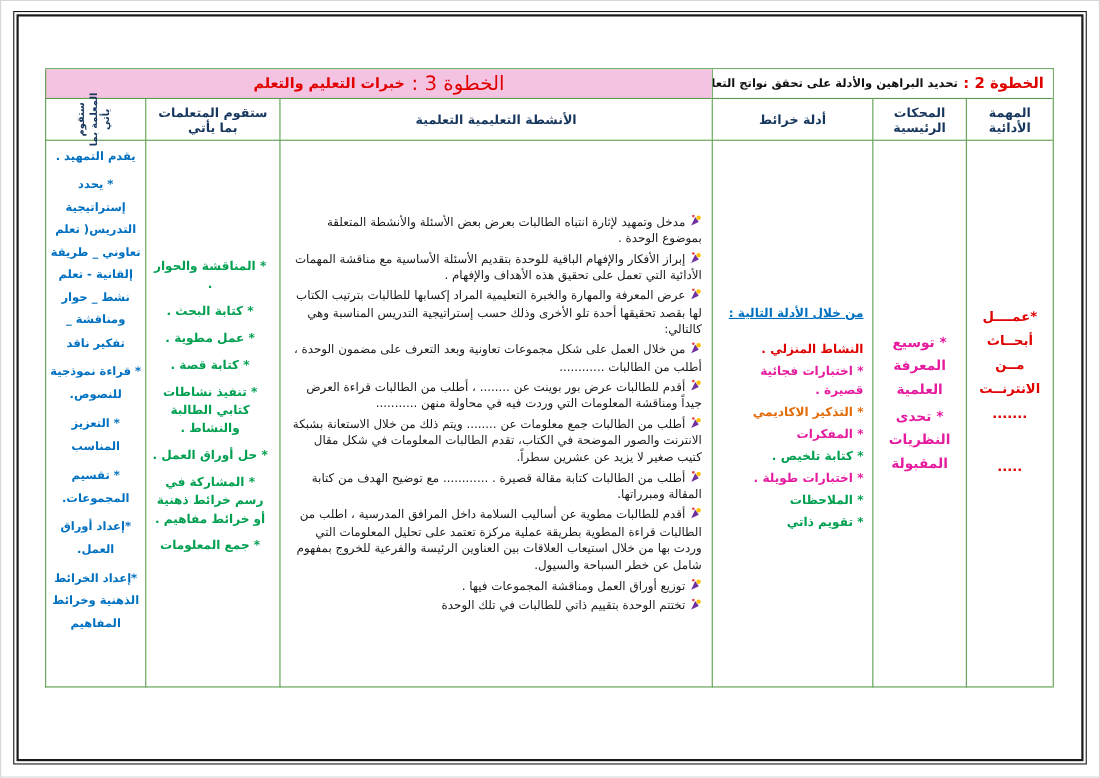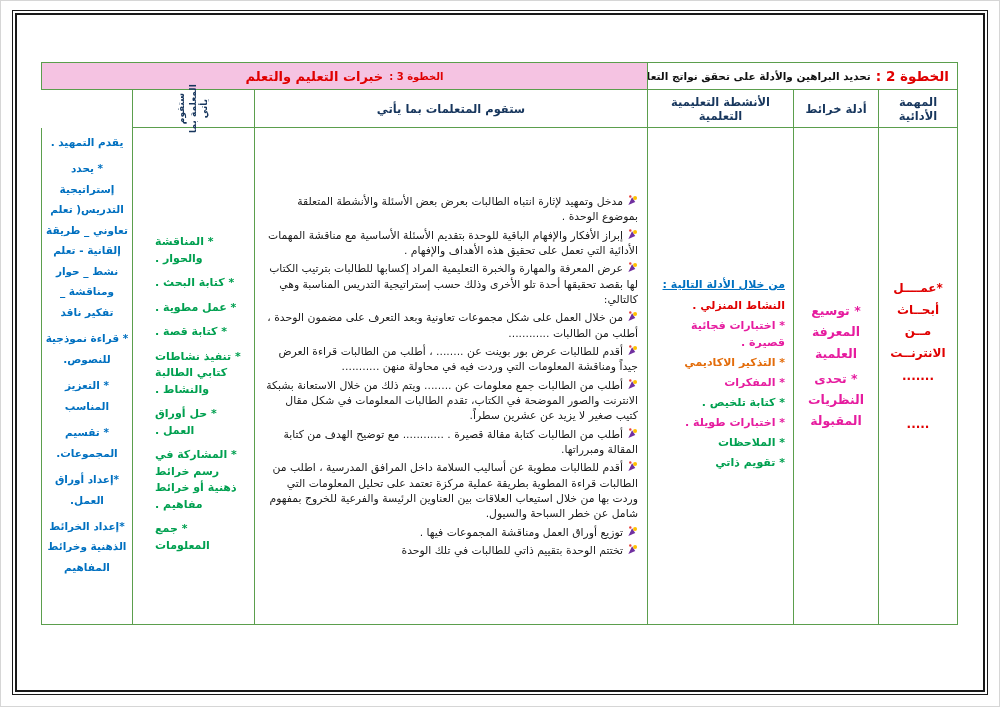--- a/index.html
+++ b/index.html
@@ -30,21 +30,21 @@
     border-right:1px solid var(--border-green);
     background:#fff;
   }
   .cell{border-left:1px solid var(--border-green);border-bottom:1px solid var(--border-green);box-sizing:border-box;overflow:hidden;}
 
   
   .step2{grid-column:1 / span 3;grid-row:1;display:flex;align-items:center;justify-content:flex-start;gap:5px;padding:0 8px;background:#fff;white-space:nowrap;}
   .step2 .step-label{color:var(--red);font-weight:bold;font-size:13.5px;}
   .step2 .step-title{color:#111;font-weight:bold;font-size:10.5px;}
   .step3{grid-column:4 / span 3;grid-row:1;display:flex;align-items:center;justify-content:center;gap:6px;background:var(--pink-bg);white-space:nowrap;}
-  .step3 .step-label{color:var(--red);font-weight:bold;font-size:10px;}
+  .step3 .step-label{color:var(--red);font-weight:normal;font-size:18px;}
   .step3 .step-title{color:var(--red);font-weight:bold;font-size:13px;}
 
   
   .h2{grid-row:2;display:flex;align-items:center;justify-content:center;color:var(--navy);font-weight:bold;font-size:11.5px;text-align:center;padding:0 2px;}
   .h2.teacher-h{overflow:visible;}
   .vert{display:block;width:50px;transform:rotate(-90deg);font-size:9px;line-height:1.3;color:var(--navy);font-weight:bold;text-align:center;}
 
   
   .b{grid-row:3;box-sizing:border-box;}
   .task-b{padding:150px 4px 0;text-align:center;font-weight:bold;font-size:12px;line-height:1.8;}
@@ -52,29 +52,29 @@
   .task-gap{margin-bottom:26px;}
   .c-red{color:var(--red);}
   .c-green{color:var(--green);}
   .c-magenta{color:var(--magenta);}
   .c-orange{color:var(--orange);}
 
   .crit-b{padding:172px 4px 0;text-align:center;color:var(--magenta);font-weight:bold;font-size:12.5px;line-height:1.7;}
   .crit-item{margin-bottom:4px;}
 
   .evid-b{padding:148px 8px 0 4px;text-align:right;font-weight:bold;font-size:11px;line-height:1.55;}
-  .evid-intro{color:var(--blue);text-decoration:underline;margin-bottom:4px;}
+  .evid-intro{color:var(--blue);text-decoration:underline;margin-bottom:16px;}
   .evid-item{margin-bottom:3px;}
 
   .act-b{padding:66px 9px 0 8px;text-align:right;color:#1a1a1a;font-size:10.8px;line-height:1.42;}
   .act-item{margin-bottom:3px;}
   .bullet{display:inline-block;margin-left:4px;}
   .bullet svg{vertical-align:-1px;}
 
-  .learn-b{padding:106px 10px 0 22px;text-align:left;color:var(--green);font-weight:bold;font-size:11px;line-height:1.5;}
+  .learn-b{padding:106px 10px 0 5px;text-align:center;color:var(--green);font-weight:bold;font-size:11px;line-height:1.5;}
   .learn-item{margin-bottom:8px;}
 
   .teach-b{padding:4px 3px 0;text-align:center;color:var(--blue);font-weight:bold;font-size:10.5px;line-height:1.95;}
   .teach-item{margin-bottom:6px;}
 </style>
 </head>
 <body>
 
 <div class="page">
   <div class="frame"></div>
@@ -84,20 +84,21 @@
     <div class="cell step2">
       <span class="step-label">الخطوة 2 :</span>
       <span class="step-title">تحديد البراهين والأدلة على تحقق نواتج التعلم</span>
     </div>
     <div class="cell step3">
       <span class="step-label">الخطوة 3 :</span>
       <span class="step-title">خبرات التعليم والتعلم</span>
     </div>
 
     <div class="cell h2">المهمة الأدائية</div>
+    <div class="cell h2">المحكات الرئيسية</div>
     <div class="cell h2">أدلة خرائط</div>
     <div class="cell h2">الأنشطة التعليمية التعلمية</div>
     <div class="cell h2">ستقوم المتعلمات بما يأتي</div>
     <div class="cell h2 teacher-h">
       <span class="vert">ستقوم المعلمة بما يأتي</span>
     </div>
 
     <div class="cell b task-b">
       <div class="task-item c-red">*عمــــل أبحــاث مــن الانترنــت</div>
       <div class="task-item c-red task-gap">.......</div>

